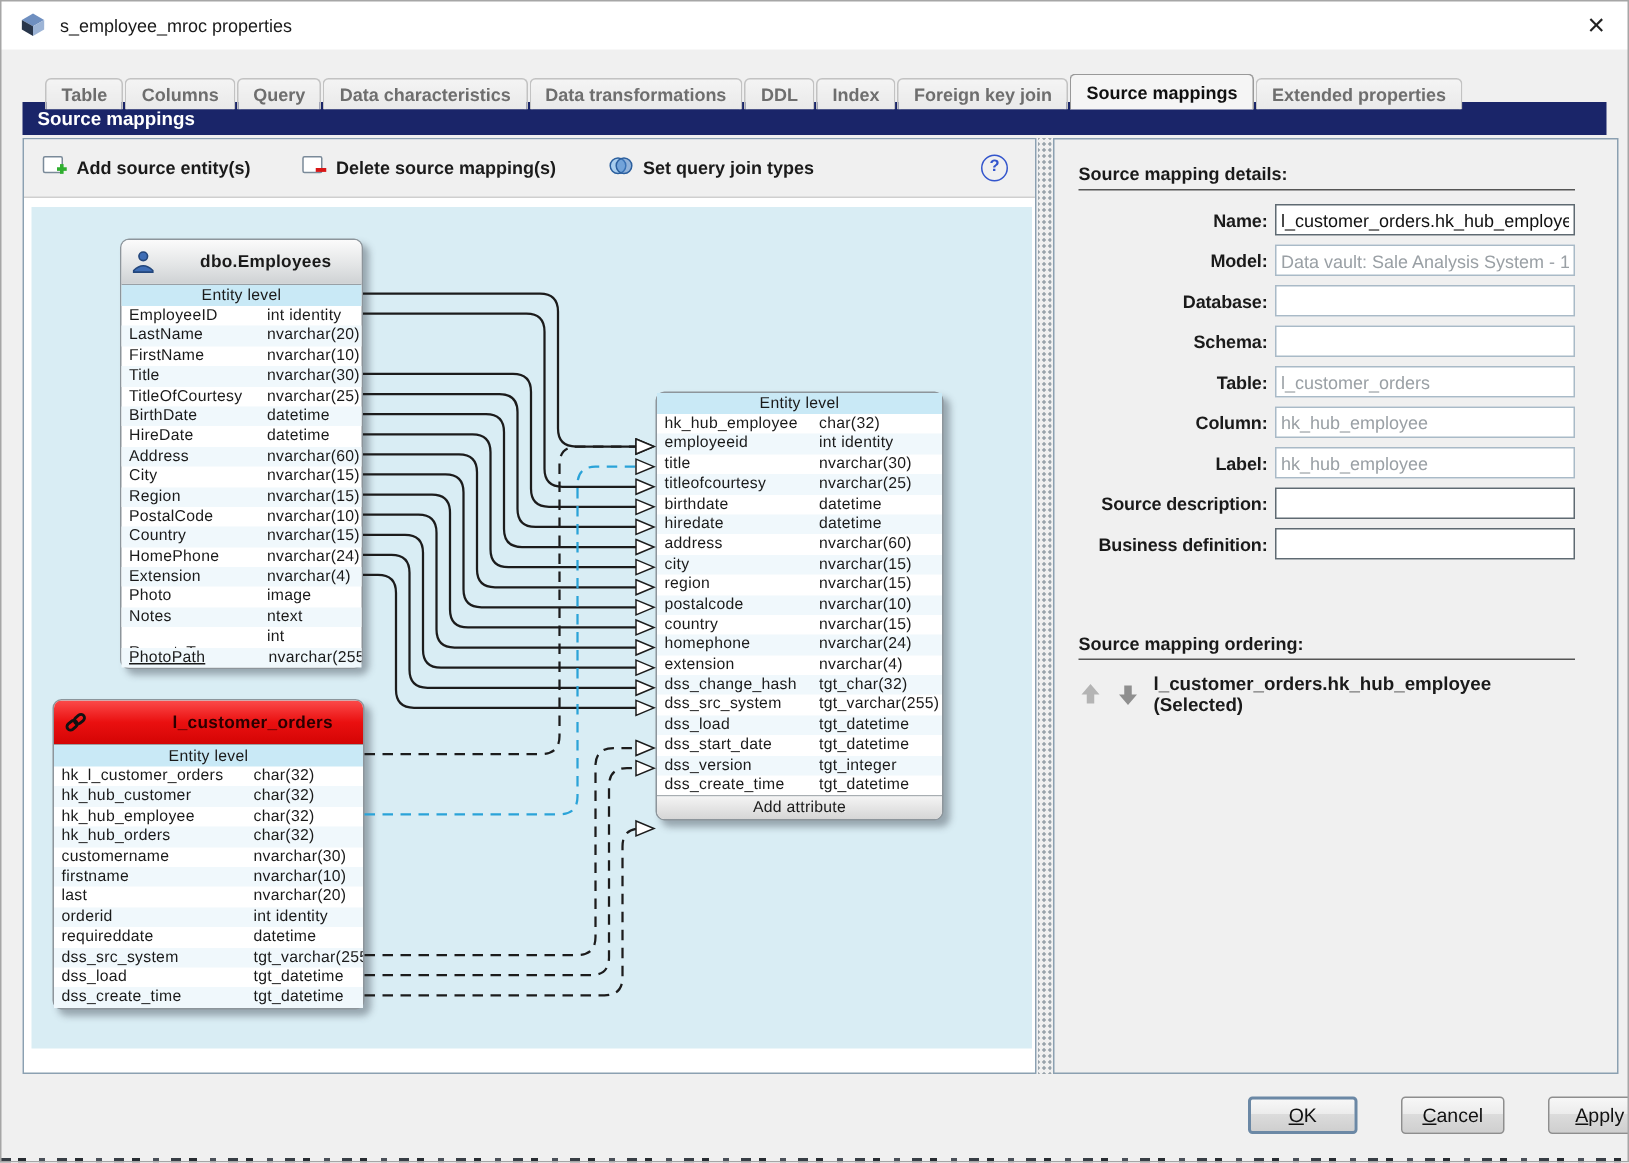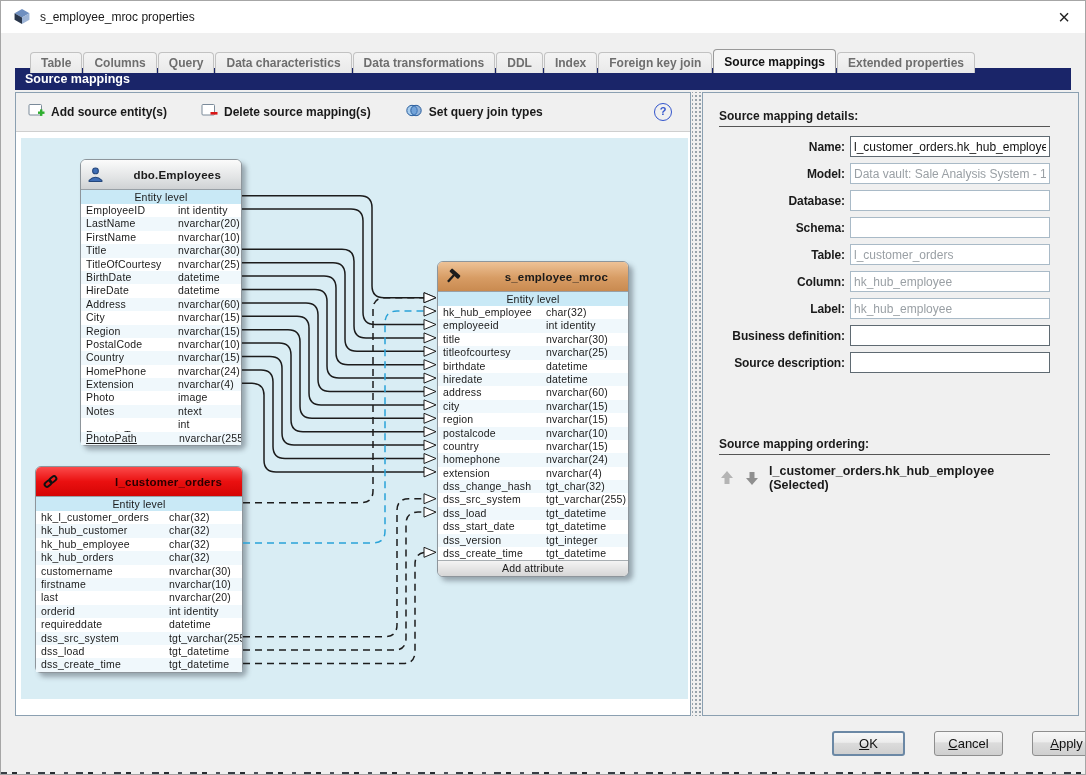--- a/index.html
+++ b/index.html
@@ -55,21 +55,21 @@
   
   .rightpanel{position:absolute;left:702px;top:92px;width:377px;height:624px;border:1px solid #8ba0b1;
               background:#f0f0f0;box-sizing:border-box;padding:16px 28px 0 16px;}
   .pheading{font-weight:bold;font-size:12px;border-bottom:1px solid #555;padding-bottom:3px;margin-bottom:9px;}
   .frow{display:flex;align-items:center;margin-bottom:6px;}
   .flabel{width:126px;text-align:right;font-weight:bold;font-size:12px;padding-right:5px;flex:none;letter-spacing:-.1px;}
   .finput{flex:1;height:17px;font-size:12px;padding:1px 3px;font-family:"Liberation Sans",sans-serif;background:#fff;min-width:0;}
   .st-strong{border:1px solid #5f6a72;color:#111;}
   .st-light{border:1px solid #a9bac7;color:#111;}
   .st-disabled{border:1px solid #a9bac7;color:#9aa0a5;}
-  .ordering{margin-top:64px;}
+  .ordering{margin-top:49px;}
   .ordrow{display:flex;align-items:center;gap:9px;margin-top:8px;}
   .ordarrow{width:16px;height:16px;flex:none;}
   .orditem{font-weight:bold;font-size:12.5px;}
 
   
   .btnrow{position:absolute;top:731px;left:832px;display:flex;gap:29px;}
   .btn{width:69px;height:25px;font-size:13px;font-family:"Liberation Sans",sans-serif;color:#111;
        background:linear-gradient(#f7f7f7,#ececec 45%,#dcdcdc 46%,#cfcfcf);border:1px solid #8e8e8e;border-radius:3px;}
   .btn.focused{border:2px solid #6b88a5;width:73px;}
   .btnrow u{text-decoration:underline;}
@@ -309,29 +309,20 @@
         <div class="erow">
           <span class="ename" style="width: 133px;">dss_load</span>
           <span class="etype">tgt_datetime</span>
         </div>
         <div class="erow alt">
           <span class="ename" style="width: 133px;">dss_create_time</span>
           <span class="etype">tgt_datetime</span>
         </div>
       </div>
       <div class="entity tan" style="left: 416px; top: 123px; width: 190px;">
-        <div class="ehead">
-             <span class="eicon"><svg width="17" height="17" viewBox="0 0 16 16">
-              <g transform="rotate(42 8 8)">
-                <rect x="2.5" y="2.5" width="11" height="4" rx="1" fill="#1c1c1c"></rect>
-                <rect x="7" y="6" width="2.2" height="8.5" fill="#1c1c1c"></rect>
-              </g>
-            </svg></span>
-             <span class="etitle">s_employee_mroc</span>
-        </div>
            <div class="elevel">Entity level</div>
         <div class="erow">
           <span class="ename" style="width: 108px;">hk_hub_employee</span>
           <span class="etype">char(32)</span>
         </div>
         <div class="erow alt">
           <span class="ename" style="width: 108px;">employeeid</span>
           <span class="etype">int identity</span>
         </div>
         <div class="erow">
@@ -434,25 +425,25 @@
       </div>
       <div class="frow">
         <label class="flabel">Column:</label>
         <input class="finput st-disabled" readonly="" value="hk_hub_employee" style="">
       </div>
       <div class="frow">
         <label class="flabel">Label:</label>
         <input class="finput st-disabled" readonly="" value="hk_hub_employee" style="">
       </div>
       <div class="frow">
+        <label class="flabel">Source description:</label>
+        <input class="finput st-strong" style="">
+      </div>
+      <div class="frow">
         <label class="flabel">Business definition:</label>
-        <input class="finput st-strong" style="">
-      </div>
-      <div class="frow">
-        <label class="flabel">Source description:</label>
         <input class="finput st-strong" style="">
       </div>
     </div>
   <div class="ordering">
     <div class="pheading">Source mapping ordering:</div>
     <div class="ordrow">
       <span class="ordarrow">
         <svg width="16" height="16" viewBox="0 0 16 16">
             <polygon points="8,1 14,8 10.5,8 10.5,14 5.5,14 5.5,8 2,8" fill="#b4b4b4"></polygon>
           </svg>

